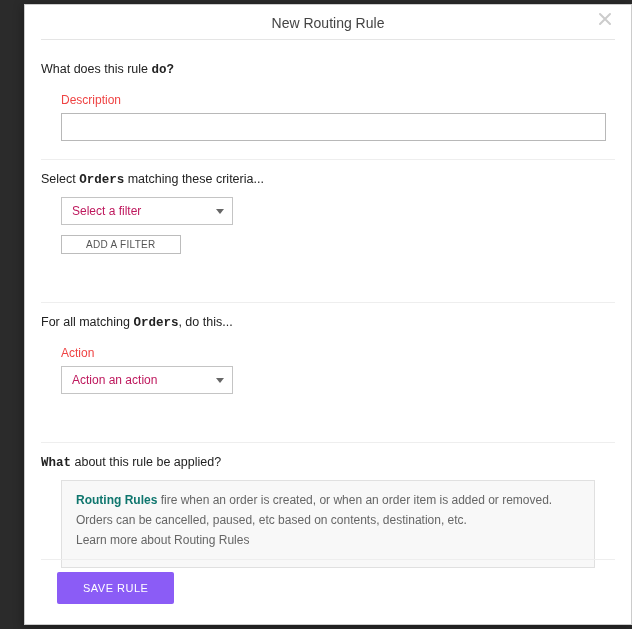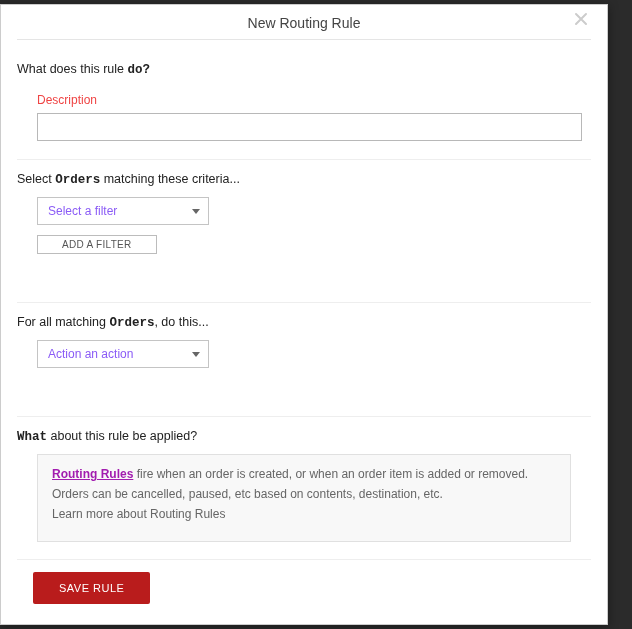--- a/index.html
+++ b/index.html
@@ -9,21 +9,21 @@
     font-family: "Helvetica Neue", Helvetica, Arial, sans-serif;
     font-size:13px;
     color:#333;
     width:632px;
     height:629px;
     overflow:hidden;
     position:relative;
   }
   .modal {
     position:absolute;
-    left:0; top:4px;
+    left:24px; top:4px;
     width:608px; height:621px;
     background:#ffffff;
     border:1px solid #ccc;
     box-shadow:0 2px 10px rgba(0,0,0,0.4);
   }
   .modal-header {
     position:relative;
     text-align:center;
     padding:10px 0 8px 0;
     margin:0 16px;
@@ -69,21 +69,21 @@
     outline:none;
   }
   .select {
     width:172px;
     height:28px;
     border:1px solid #c4c4c4;
     background:#fff;
     position:relative;
     padding:5px 22px 5px 10px;
     font-size:12px;
-    color:#8b5cf6;
+    color:#be185d;
     cursor:pointer;
     line-height:17px;
   }
   .select .caret {
     position:absolute;
     right:8px; top:11px;
     width:0;height:0;
     border-left:4px solid transparent;
     border-right:4px solid transparent;
     border-top:5px solid #666;
@@ -102,30 +102,30 @@
   .info-box {
     margin:6px 20px 0 20px;
     border:1px solid #e0e0e0;
     background:#f8f8f8;
     padding:12px 14px;
     font-size:12px;
     color:#666;
   }
   .info-box .line { margin-bottom:6px; }
   .info-box .line:last-child { margin-bottom:8px; }
-  .info-box b { color:#a21caf;text-decoration:underline; }
+  .info-box b { color:#0f766e; }
   .modal-footer {
     position:absolute;
     left:0; right:0; bottom:0;
     padding:12px 16px 20px 16px;
     margin:0 16px;
     border-top:1px solid #eee;
   }
   .save-btn {
-    background:#b91c1c;
+    background:#8b5cf6;
     color:#fff;
     border:none;
     padding:10px 26px;
     font-size:11px;
     letter-spacing:0.5px;
     cursor:pointer;
     border-radius:2px;
   }
   .spacer-large { height:30px; }
 </style>
@@ -170,20 +170,21 @@
           <button class="add-filter-btn">ADD A FILTER</button>
         </div>
       </div>
       <div class="spacer-large"></div>
     </div>
 
     <div class="section">
       <div class="section-title">
         <span>For all matching </span><b>Orders</b><span>, do this...</span>
       </div>
+      <div class="sub-label">Action</div>
       <div class="field-row">
         <div class="select">
           <span>Action an action</span>
           <span class="caret"></span>
         </div>
       </div>
       <div class="spacer-large"></div>
     </div>
 
     <div class="section" style="border-bottom:none;">

